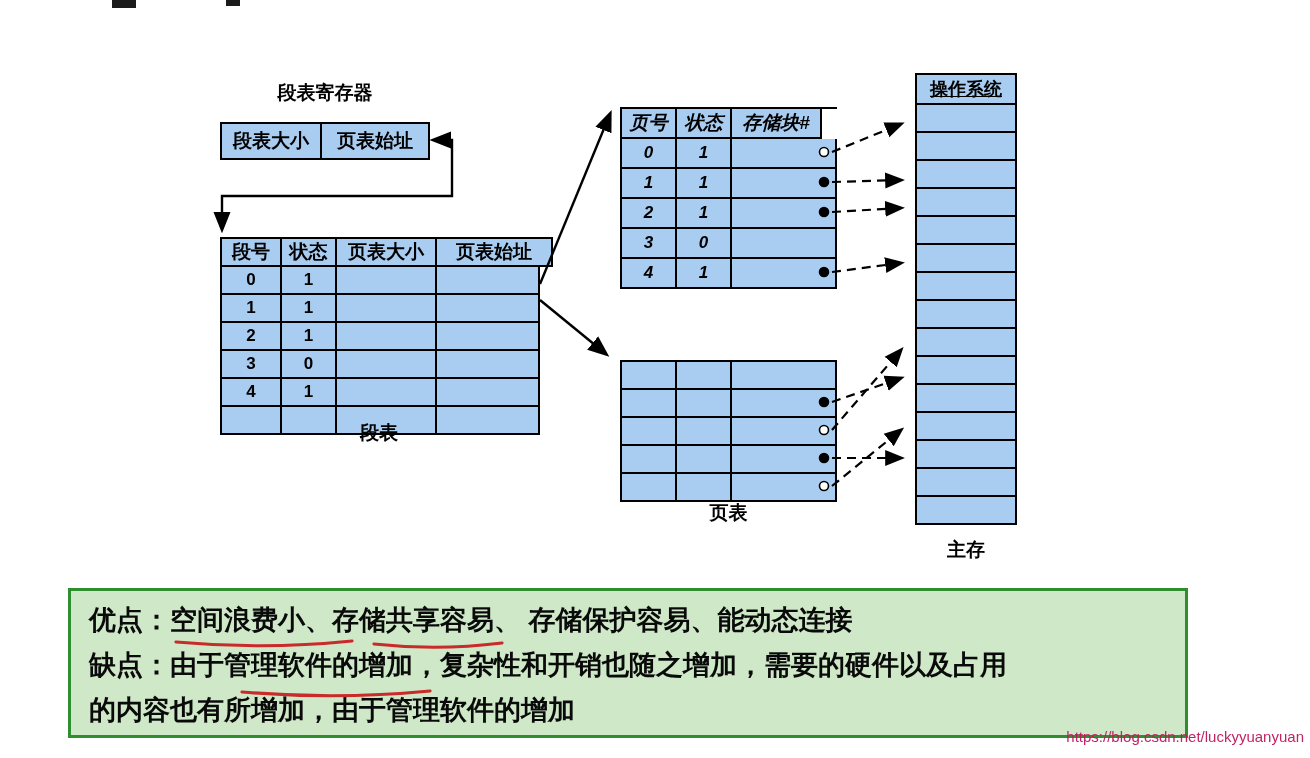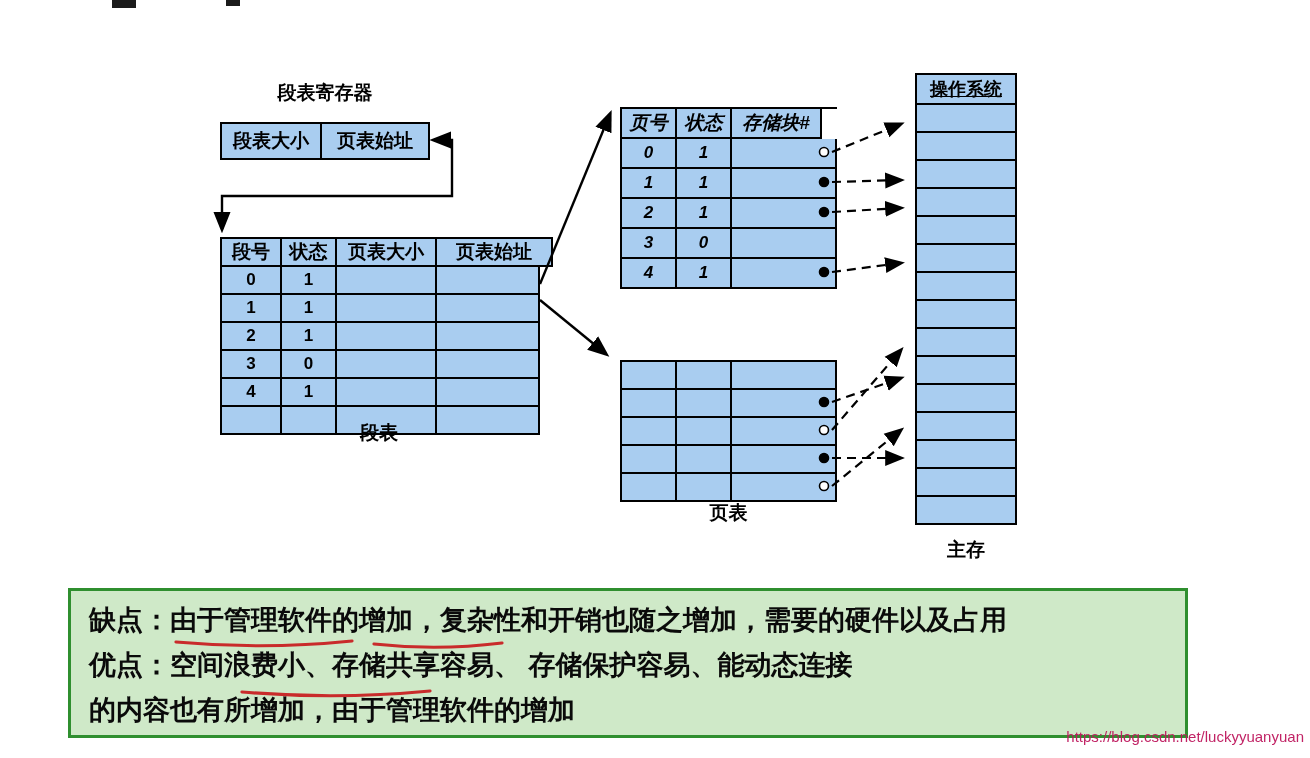--- a/index.html
+++ b/index.html
@@ -281,19 +281,19 @@
     </g>
 
     <g fill="none" stroke-width="3.2" stroke-linecap="round" style="stroke:var(--annotation-red,#c92b2b)">
       <path d="M176,642 Q264,650 352,641"></path>
       <path d="M374,644 Q438,651 502,643"></path>
       <path d="M242,692 Q336,700 430,691"></path>
     </g>
   </svg>
 
   <div class="notes">
+    <div class="note-line">优点：空间浪费小、存储共享容易、 存储保护容易、能动态连接</div>
     <div class="note-line">缺点：由于管理软件的增加，复杂性和开销也随之增加，需要的硬件以及占用</div>
-    <div class="note-line">优点：空间浪费小、存储共享容易、 存储保护容易、能动态连接</div>
     <div class="note-line">的内容也有所增加，由于管理软件的增加</div>
   </div>
 
   <div class="watermark">https://blog.csdn.net/luckyyuanyuan</div>
 </div>
 
 </body></html>

